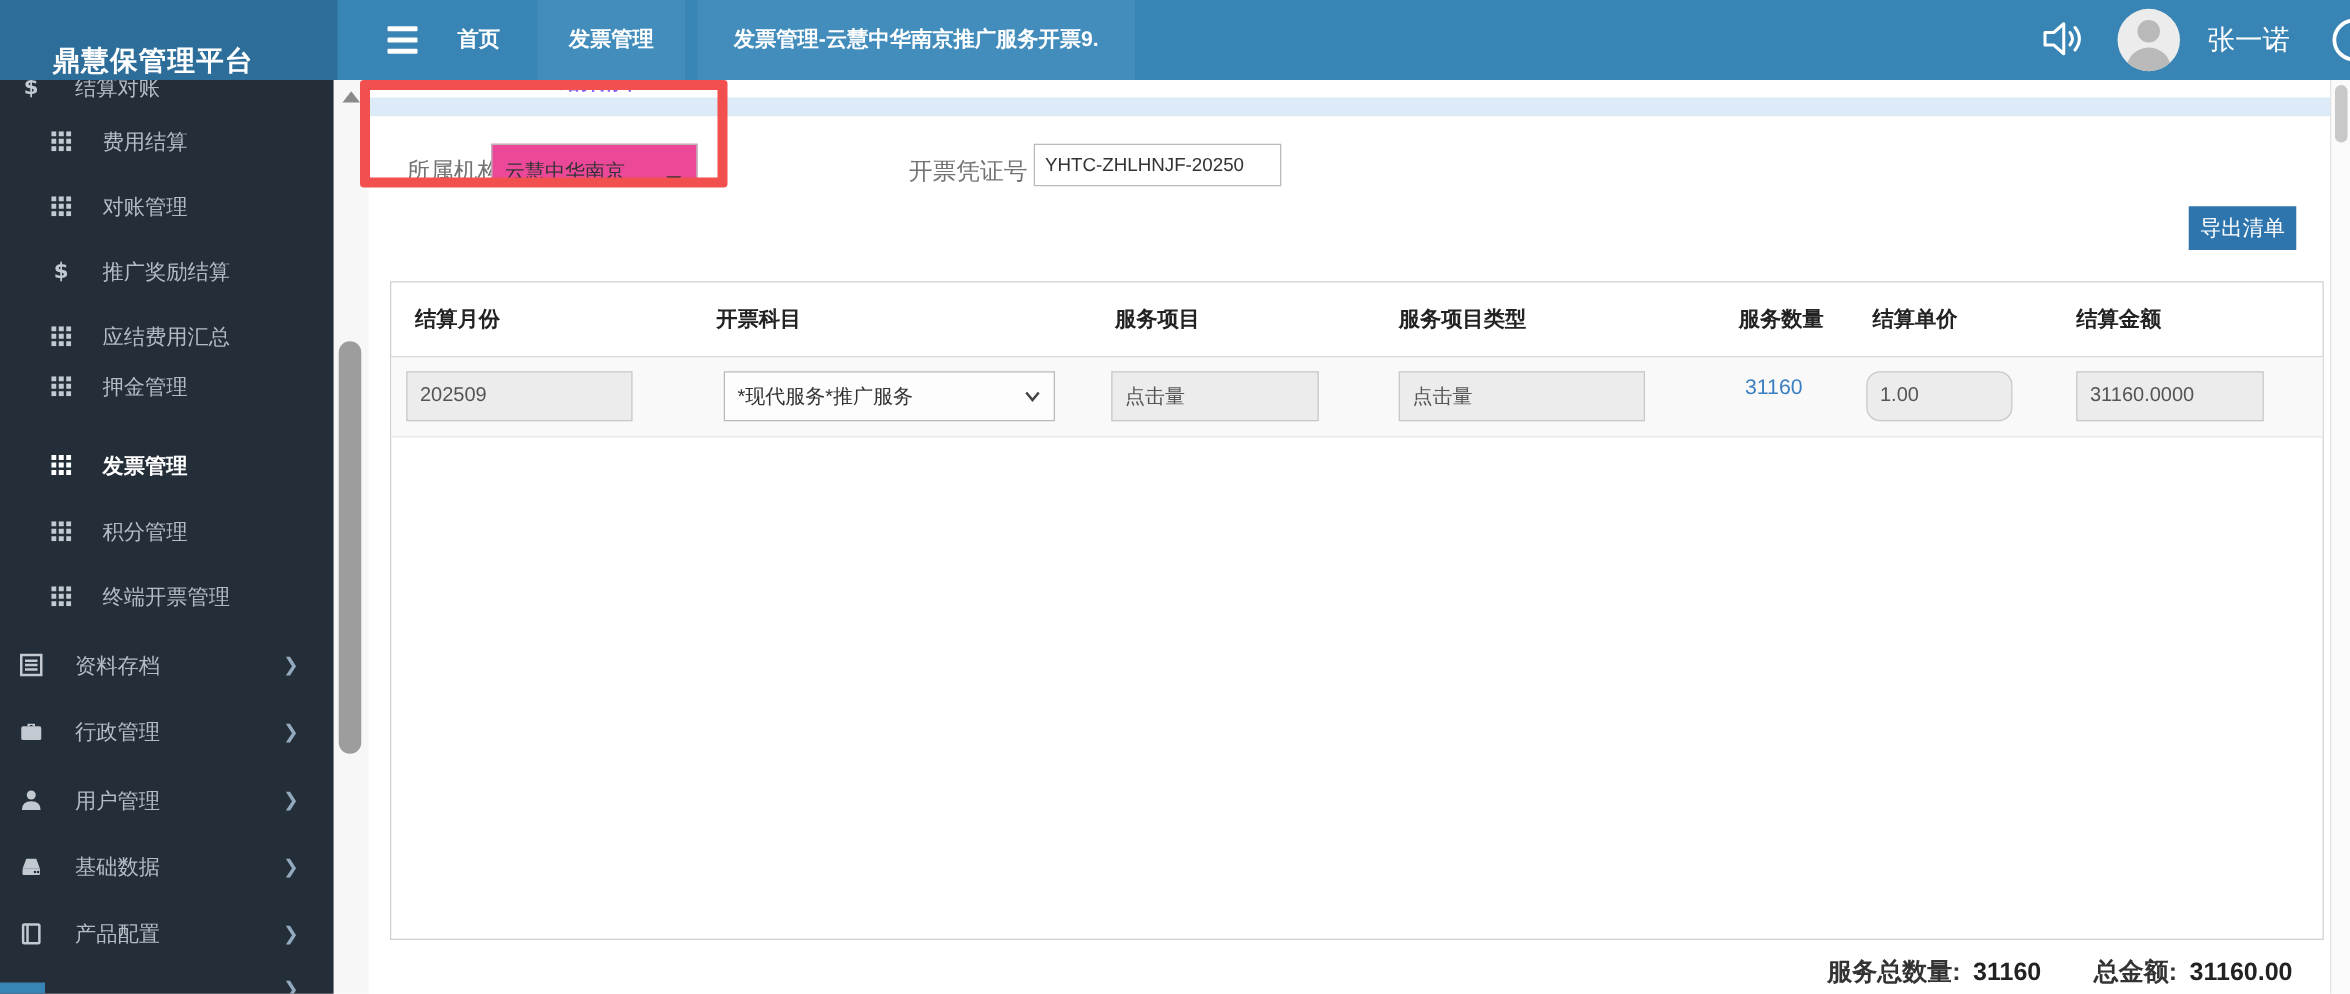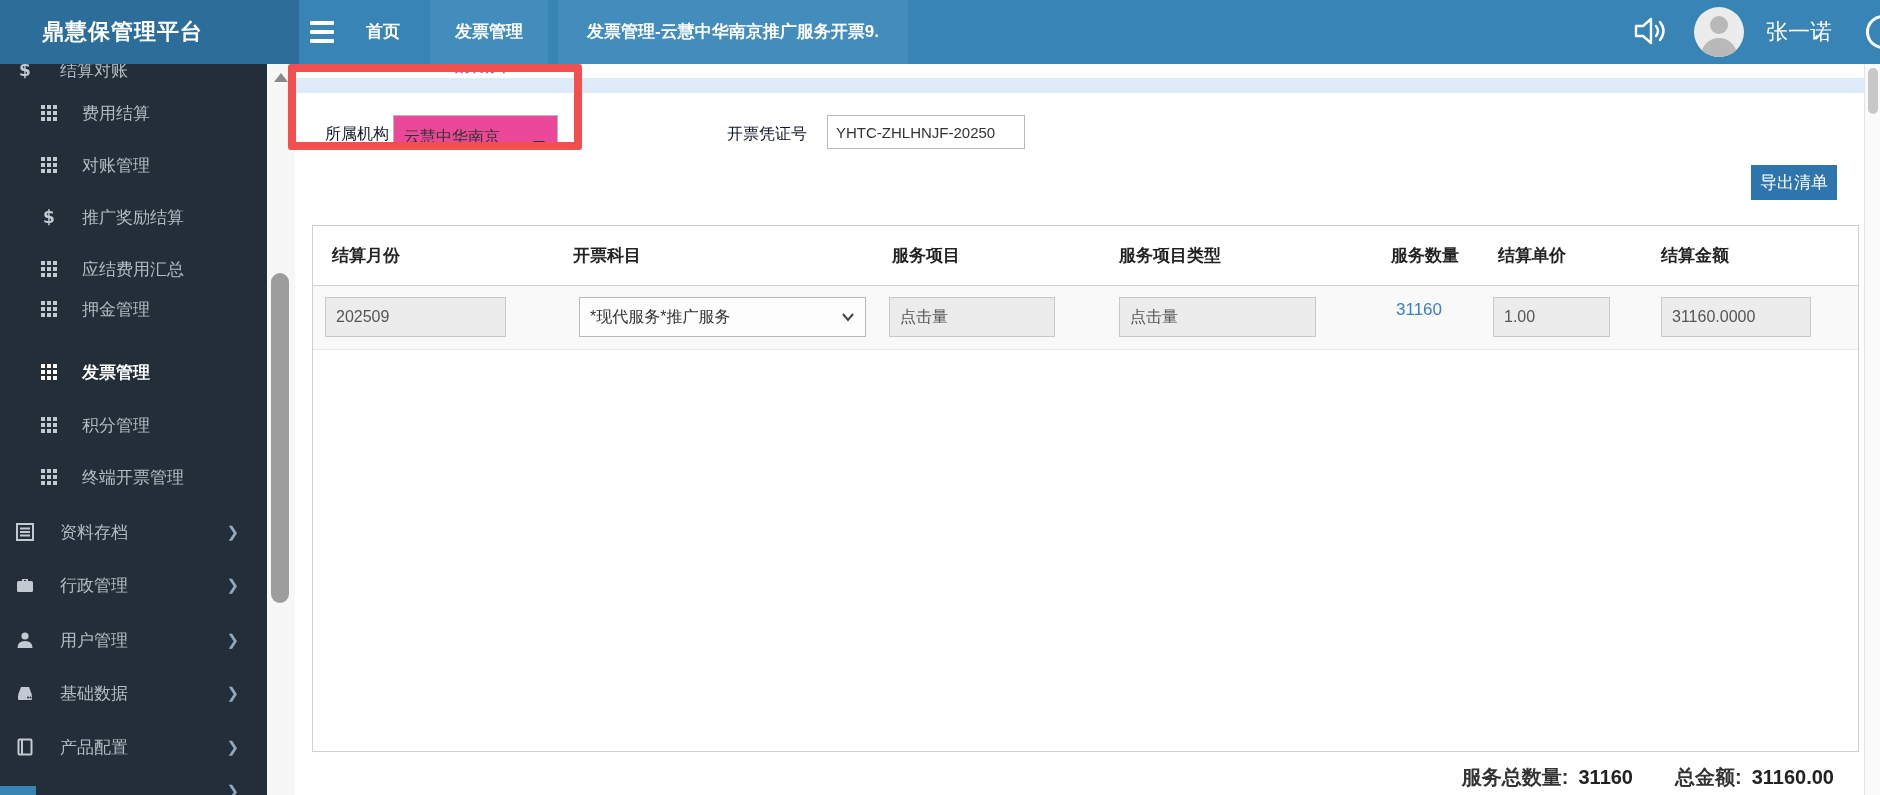--- a/index.html
+++ b/index.html
@@ -2,22 +2,22 @@
 <html><head>
 <meta charset="utf-8">
 <style>
   * { box-sizing: border-box; margin: 0; padding: 0; }
   html,body { width:1880px; height:795px; overflow:hidden;
     font-family:"Liberation Sans","DejaVu Sans",sans-serif; background:#fff; }
 
   
   .header { position:absolute; left:0; top:0; width:1880px; height:64px;
     background:#3884b4; color:#fff; overflow:hidden; z-index:30; }
-  .brand { position:absolute; left:0; top:0; width:299px; height:64px;
-    background:#2c6e99; display:flex; align-items:center; }
+  .brand { position:absolute; left:0; top:0; width:270px; height:64px;
+    background:#2c6e99; display:flex; align-items:flex-end; }
   .brand span { margin-left:42px; font-size:22px; font-weight:bold; letter-spacing:1px; }
   .hamburger { position:absolute; left:310px; top:21px; width:24px; height:22px;
     display:flex; flex-direction:column; justify-content:space-between; cursor:pointer; }
   .hamburger i { display:block; height:4px; background:#fff; border-radius:1px; }
   .nav-home { position:absolute; left:366px; top:0; height:64px; line-height:64px;
     font-size:17px; font-weight:bold; }
   .tab { position:absolute; top:0; height:64px; line-height:64px; background:#428dbc;
     font-size:17px; font-weight:bold; text-align:center; }
   .tab.t1 { left:430px; width:118px; }
   .tab.t2 { left:558px; width:350px; }
@@ -63,21 +63,21 @@
   
   .content { position:absolute; left:295px; top:64px; width:1569px; height:731px;
     background:#fff; }
   .panel-title-clip { position:absolute; left:17px; top:0; height:13px; width:200px;
     overflow:hidden; }
   .panel-title-clip span { display:block; margin-top:-8px; font-size:16px;
     font-weight:bold; color:#8b5cf6;text-align:right; }
   .blue-band { position:absolute; left:0; top:14px; width:1569px; height:15px;
     background:#dcebf7; }
 
-  .form-label { position:absolute; font-size:16px; color:#0f172a; }
+  .form-label { position:absolute; font-size:19px; color:#737373; }
   .dropdown { position:absolute; left:98px; top:51px; width:165px; height:34px;
     background:#ec4899; border:1px solid #b9b9b9; display:flex; align-items:flex-end;
     cursor:pointer; }
   .dropdown .val { margin-left:10px; font-size:16px; color:#333; flex:1; }
   .caret-down { width:0; height:0; border-left:6px solid transparent;
     border-right:6px solid transparent; border-top:7px solid #333; margin-right:12px; }
   .voucher-input { position:absolute; left:532px; top:51px; width:198px; height:34px;
     background:#fff; border:1px solid #b9b9b9; font-size:15px; color:#333;
     padding:0 8px; overflow:hidden; }
 
@@ -358,30 +358,30 @@
       <span class="th" style="left:19px">结算月份</span>
       <span class="th" style="left:260px">开票科目</span>
       <span class="th" style="left:579px">服务项目</span>
       <span class="th" style="left:806px">服务项目类型</span>
       <span class="th" style="left:1078px">服务数量</span>
       <span class="th" style="left:1185px">结算单价</span>
       <span class="th" style="left:1348px">结算金额</span>
     </div>
     <div class="trow">
       <input class="cell-input" style="left: 12px; width: 181px;" readonly="" value="202509">
-      <div class="cell-select" style="left:266px; width:287px;">
+      <div class="cell-select" style="left:266px; width:265px;">
         <span class="val">*现代服务*推广服务</span>
         <svg width="14" height="10" viewBox="0 0 14 10">
             <polyline points="2,2 7,8 12,2" fill="none" stroke="#444" stroke-width="2"></polyline>
           </svg>
       </div>
       <input class="cell-input" style="left: 576px; width: 166px;" readonly="" value="点击量">
       <input class="cell-input" style="left: 806px; width: 197px;" readonly="" value="点击量">
       <span class="qty-link" style="left:1083px;">31160</span>
-      <input class="cell-input" style="left: 1180px; width: 117px;" readonly="" value="1.00">
+      <input class="cell-input" style="left: 1180px; width: 117px; border-radius: 11px;" readonly="" value="1.00">
       <input class="cell-input" style="left: 1348px; width: 150px;" readonly="" value="31160.0000">
     </div>
   </div>
 
   <div class="totals">
     <span>服务总数量:</span><span class="num">31160</span><span class="gap"></span><span>总金额:</span><span class="num">31160.00</span>
   </div>
 </div>
 
 <div class="page-scroll">

